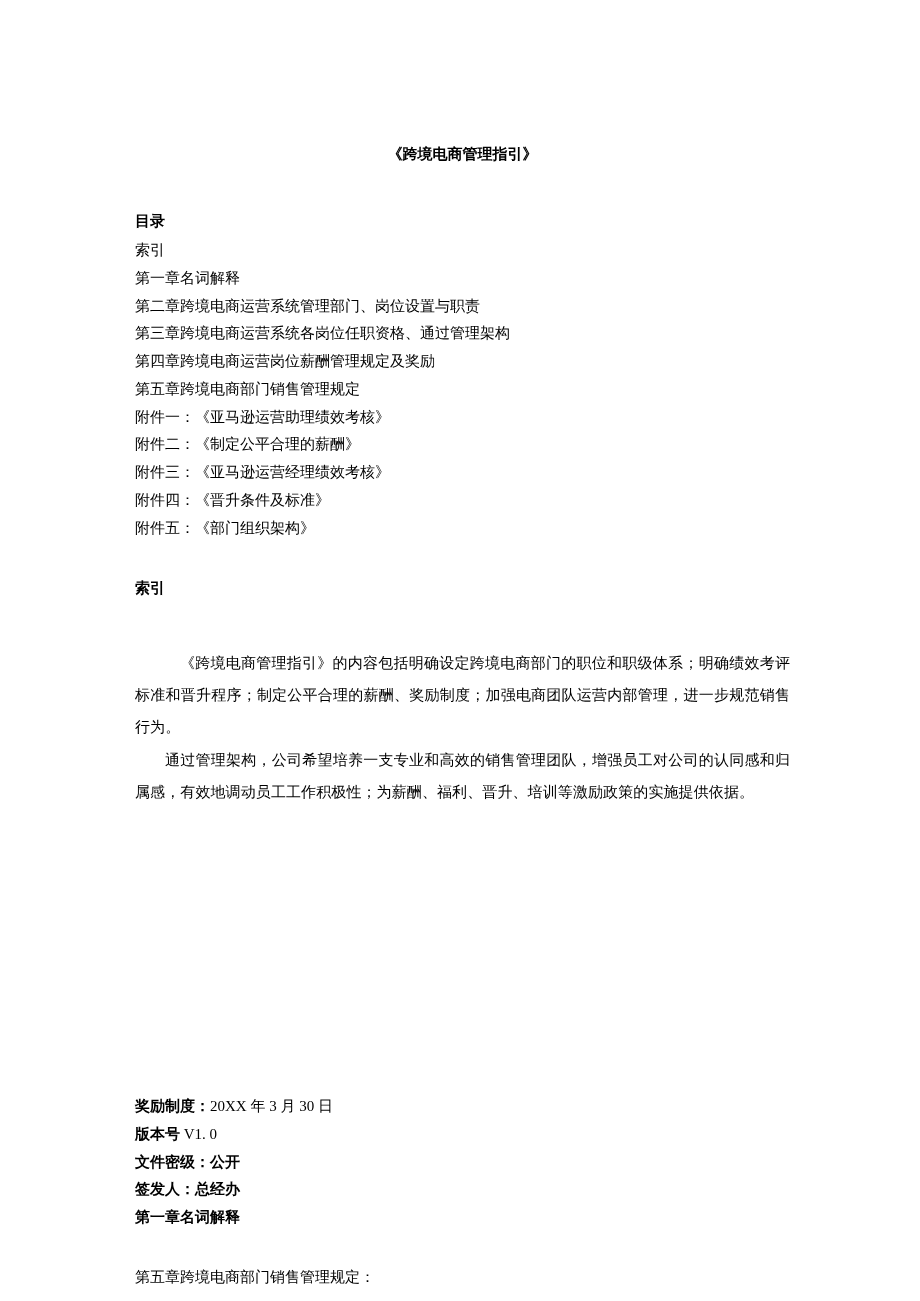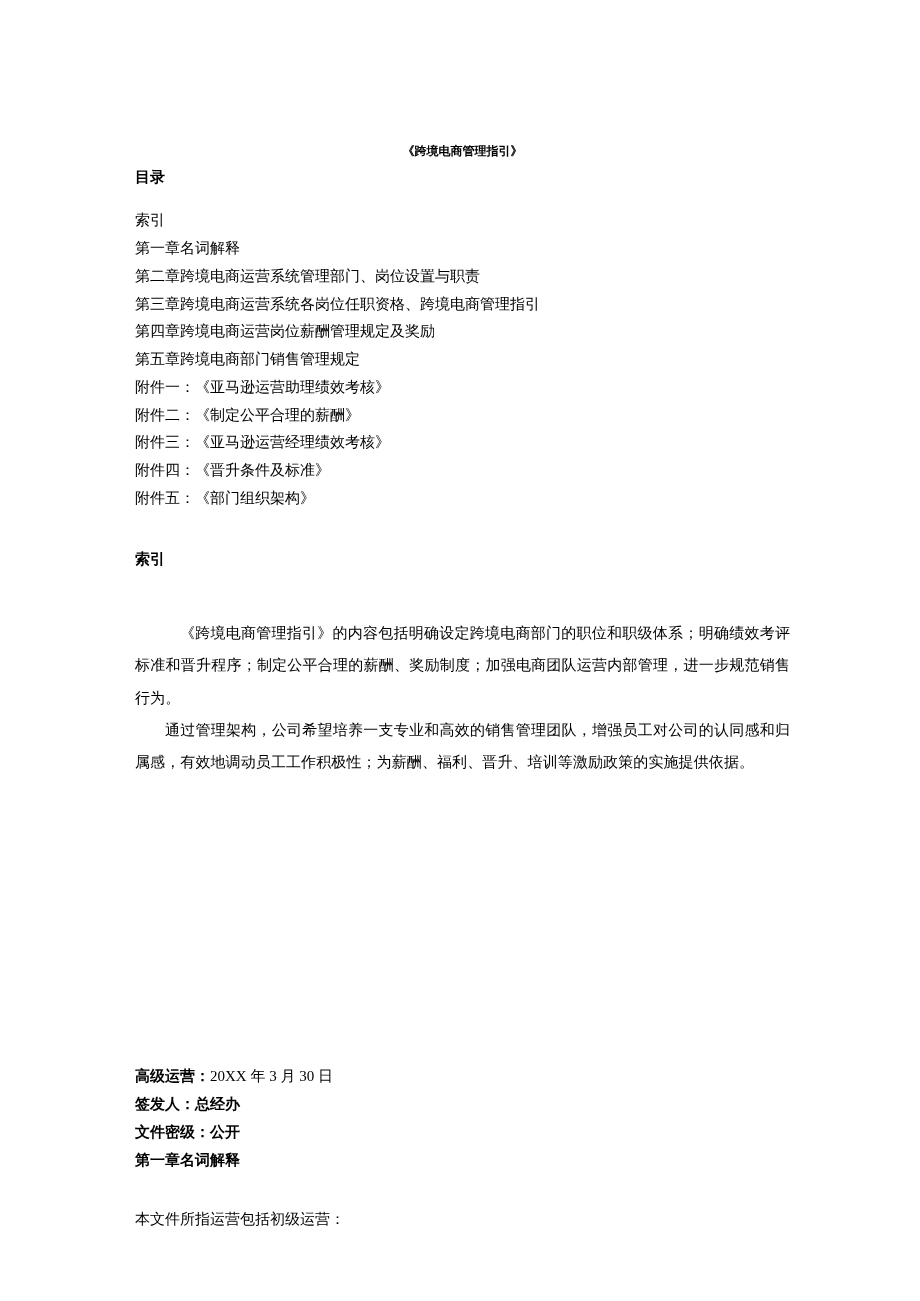--- a/index.html
+++ b/index.html
@@ -13,25 +13,26 @@
       font-size: 15px;
       color: #000000;
       width: 920px;
       height: 1301px;
       padding: 140px 130px 60px 135px;
       line-height: 1.9;
     }
     .title {
       text-align: center;
       font-weight: bold;
-      font-size: 12px;
+      font-size: 15px;
+      margin-bottom: 38px;
     }
     .toc-header {
       font-weight: bold;
-      margin-bottom: 16px;
+      margin-bottom: 2px;
     }
     .toc-item {
       line-height: 1.85;
     }
     .index-header {
       font-weight: bold;
       margin-top: 32px;
       margin-bottom: 6px;
     }
     .para {
@@ -65,41 +66,44 @@
   </style>
 </head>
 <body>
 
 <div class="title">《跨境电商管理指引》</div>
 
 <div class="toc-header">目录</div>
 <div class="toc-item">索引</div>
 <div class="toc-item">第一章名词解释</div>
 <div class="toc-item">第二章跨境电商运营系统管理部门、岗位设置与职责</div>
-<div class="toc-item">第三章跨境电商运营系统各岗位任职资格、跨境电商管理指引</div>
+<div class="toc-item">第三章跨境电商运营系统各岗位任职资格、通过管理架构</div>
 <div class="toc-item">第四章跨境电商运营岗位薪酬管理规定及奖励</div>
 <div class="toc-item">第五章跨境电商部门销售管理规定</div>
 <div class="toc-item">附件一：《亚马逊运营助理绩效考核》</div>
 <div class="toc-item">附件二：《制定公平合理的薪酬》</div>
 <div class="toc-item">附件三：《亚马逊运营经理绩效考核》</div>
 <div class="toc-item">附件四：《晋升条件及标准》</div>
 <div class="toc-item">附件五：《部门组织架构》</div>
 
 <div class="index-header">索引</div>
 <p class="para" style="text-indent: 3em; margin-top: 44px;">《跨境电商管理指引》的内容包括明确设定跨境电商部门的职位和职级体系；明确绩效考评标准和晋升程序；制定公平合理的薪酬、奖励制度；加强电商团队运营内部管理，进一步规范销售行为。</p>
 <p class="para">通过管理架构，公司希望培养一支专业和高效的销售管理团队，增强员工对公司的认同感和归属感，有效地调动员工工作积极性；为薪酬、福利、晋升、培训等激励政策的实施提供依据。</p>
 
 <div class="footer-block">
   <div class="footer-line">
-    <span class="footer-label">高级运营：</span><span>20XX 年 3 月 30 日</span>
+    <span class="footer-label">奖励制度：</span><span>20XX 年 3 月 30 日</span>
+  </div>
+  <div class="footer-line">
+    <span class="footer-label">版本号 </span><span>V1. 0</span>
+  </div>
+  <div class="footer-line">
+    <span class="footer-label">文件密级：</span><span class="footer-label">公开</span>
   </div>
   <div class="footer-line">
     <span class="footer-label">签发人：</span><span class="footer-label">总经办</span>
-  </div>
-  <div class="footer-line">
-    <span class="footer-label">文件密级：</span><span class="footer-label">公开</span>
   </div>
   <div class="chapter-header">第一章名词解释</div>
 </div>
 
 <div class="defs">
-  <div class="def-line">本文件所指运营包括初级运营：</div>
+  <div class="def-line">第五章跨境电商部门销售管理规定：</div>
 </div>
 
 </body></html>

